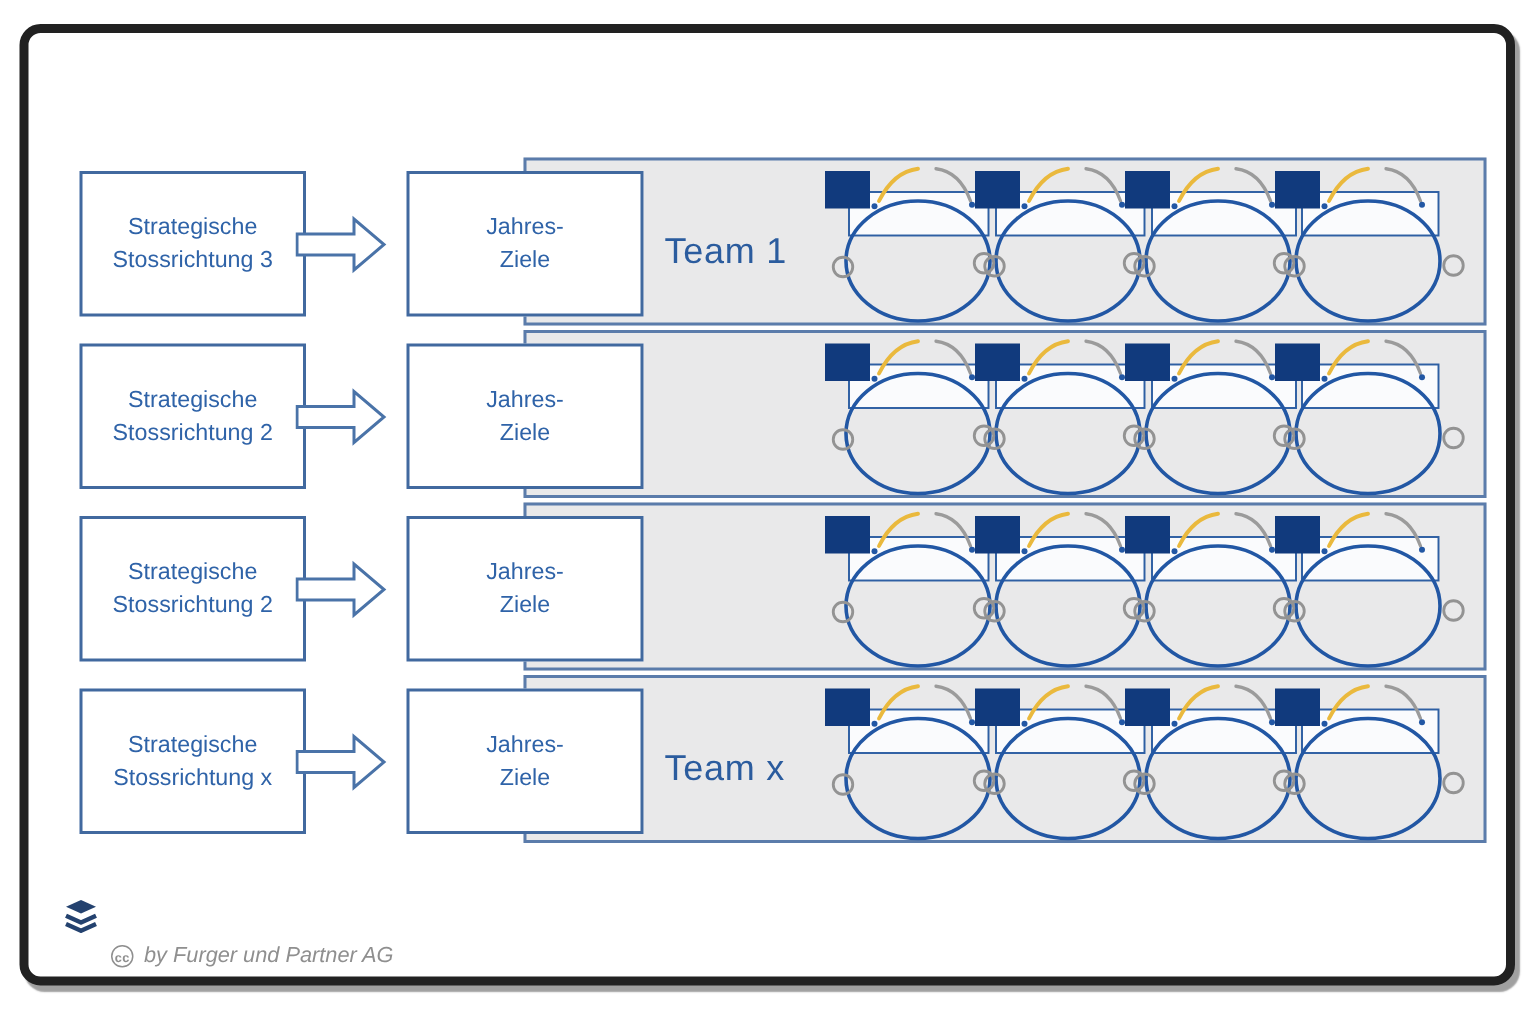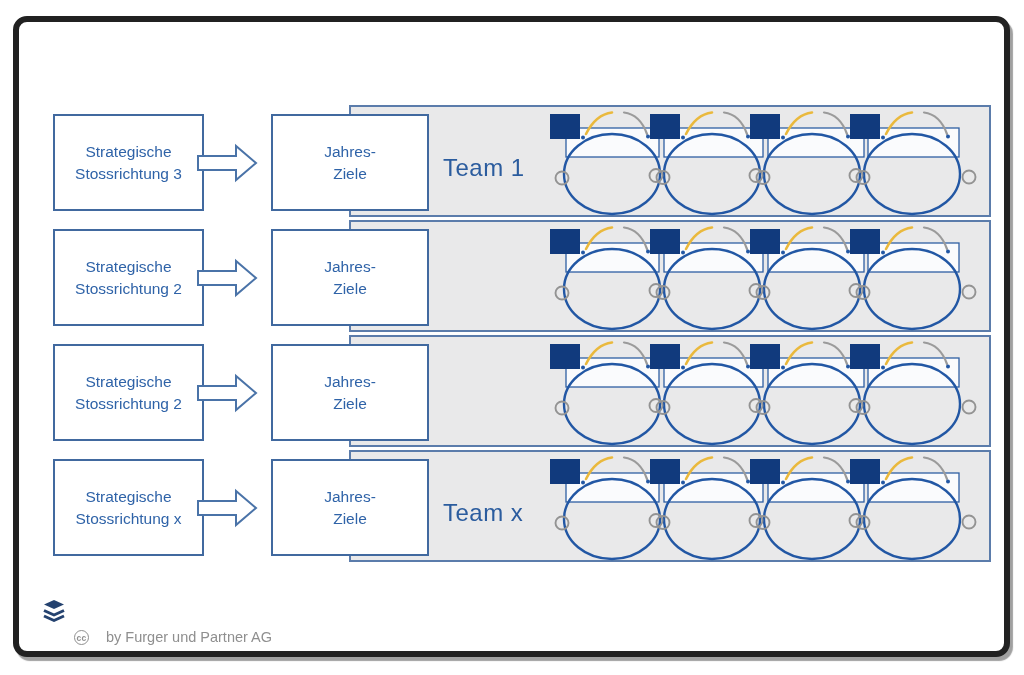--- a/index.html
+++ b/index.html
@@ -27,21 +27,21 @@
   .goalbox{left:252px;width:158px;}
   .arrow{position:absolute;left:178px;top:37px;z-index:3;}
   .footer{position:absolute;left:23px;top:575px;}
   .brandrow{display:flex;align-items:center;height:26px;}
   .brandtext{color:#24426f;font-weight:bold;font-size:17.5px;letter-spacing:1.8px;
          margin-left:7px;}
   .attrrow{display:flex;align-items:flex-end;margin-top:6px;color:#8f8f8f;padding-left:32px;}
   .cc{display:inline-flex;align-items:center;justify-content:center;width:15px;
       height:15px;border:1.4px solid #8f8f8f;border-radius:50%;font-size:8.5px;
       font-weight:bold;letter-spacing:.2px;box-sizing:border-box;}
-  .attrtext{font-size:14.5px;margin-left:17px;}
+  .attrtext{font-style:italic;font-size:14.5px;margin-left:7px;}
 </style>
 </head>
 <body>
 
 <div class="canvas">
   <div class="frame">
 
     <div class="row">
       <div class="panel"></div>
       <div class="loops"><svg width="445" height="112" viewBox="0 0 445 112">

